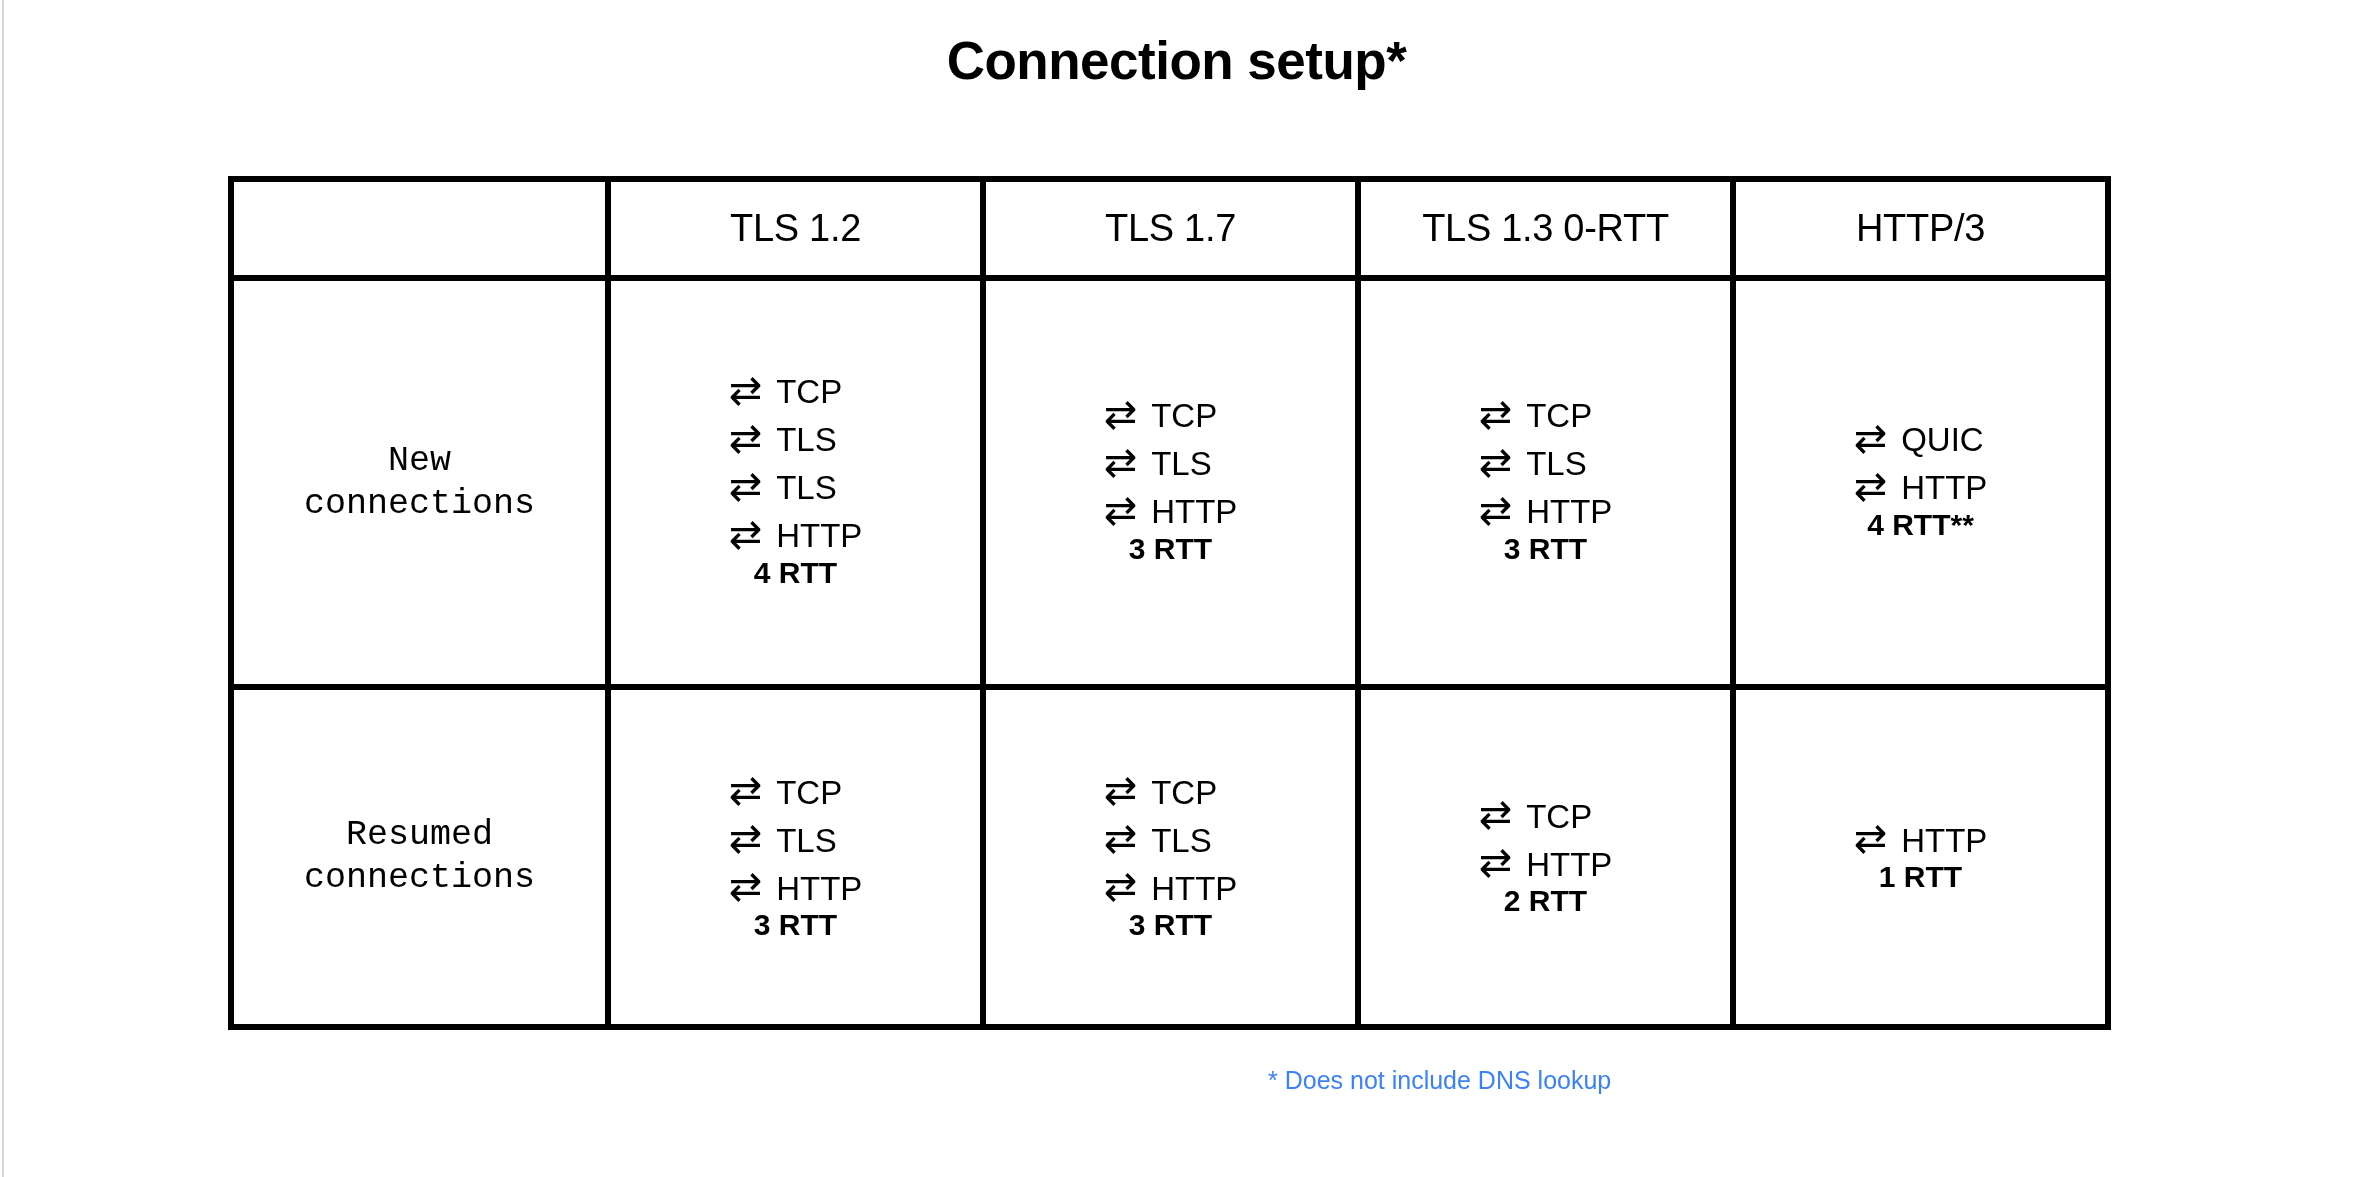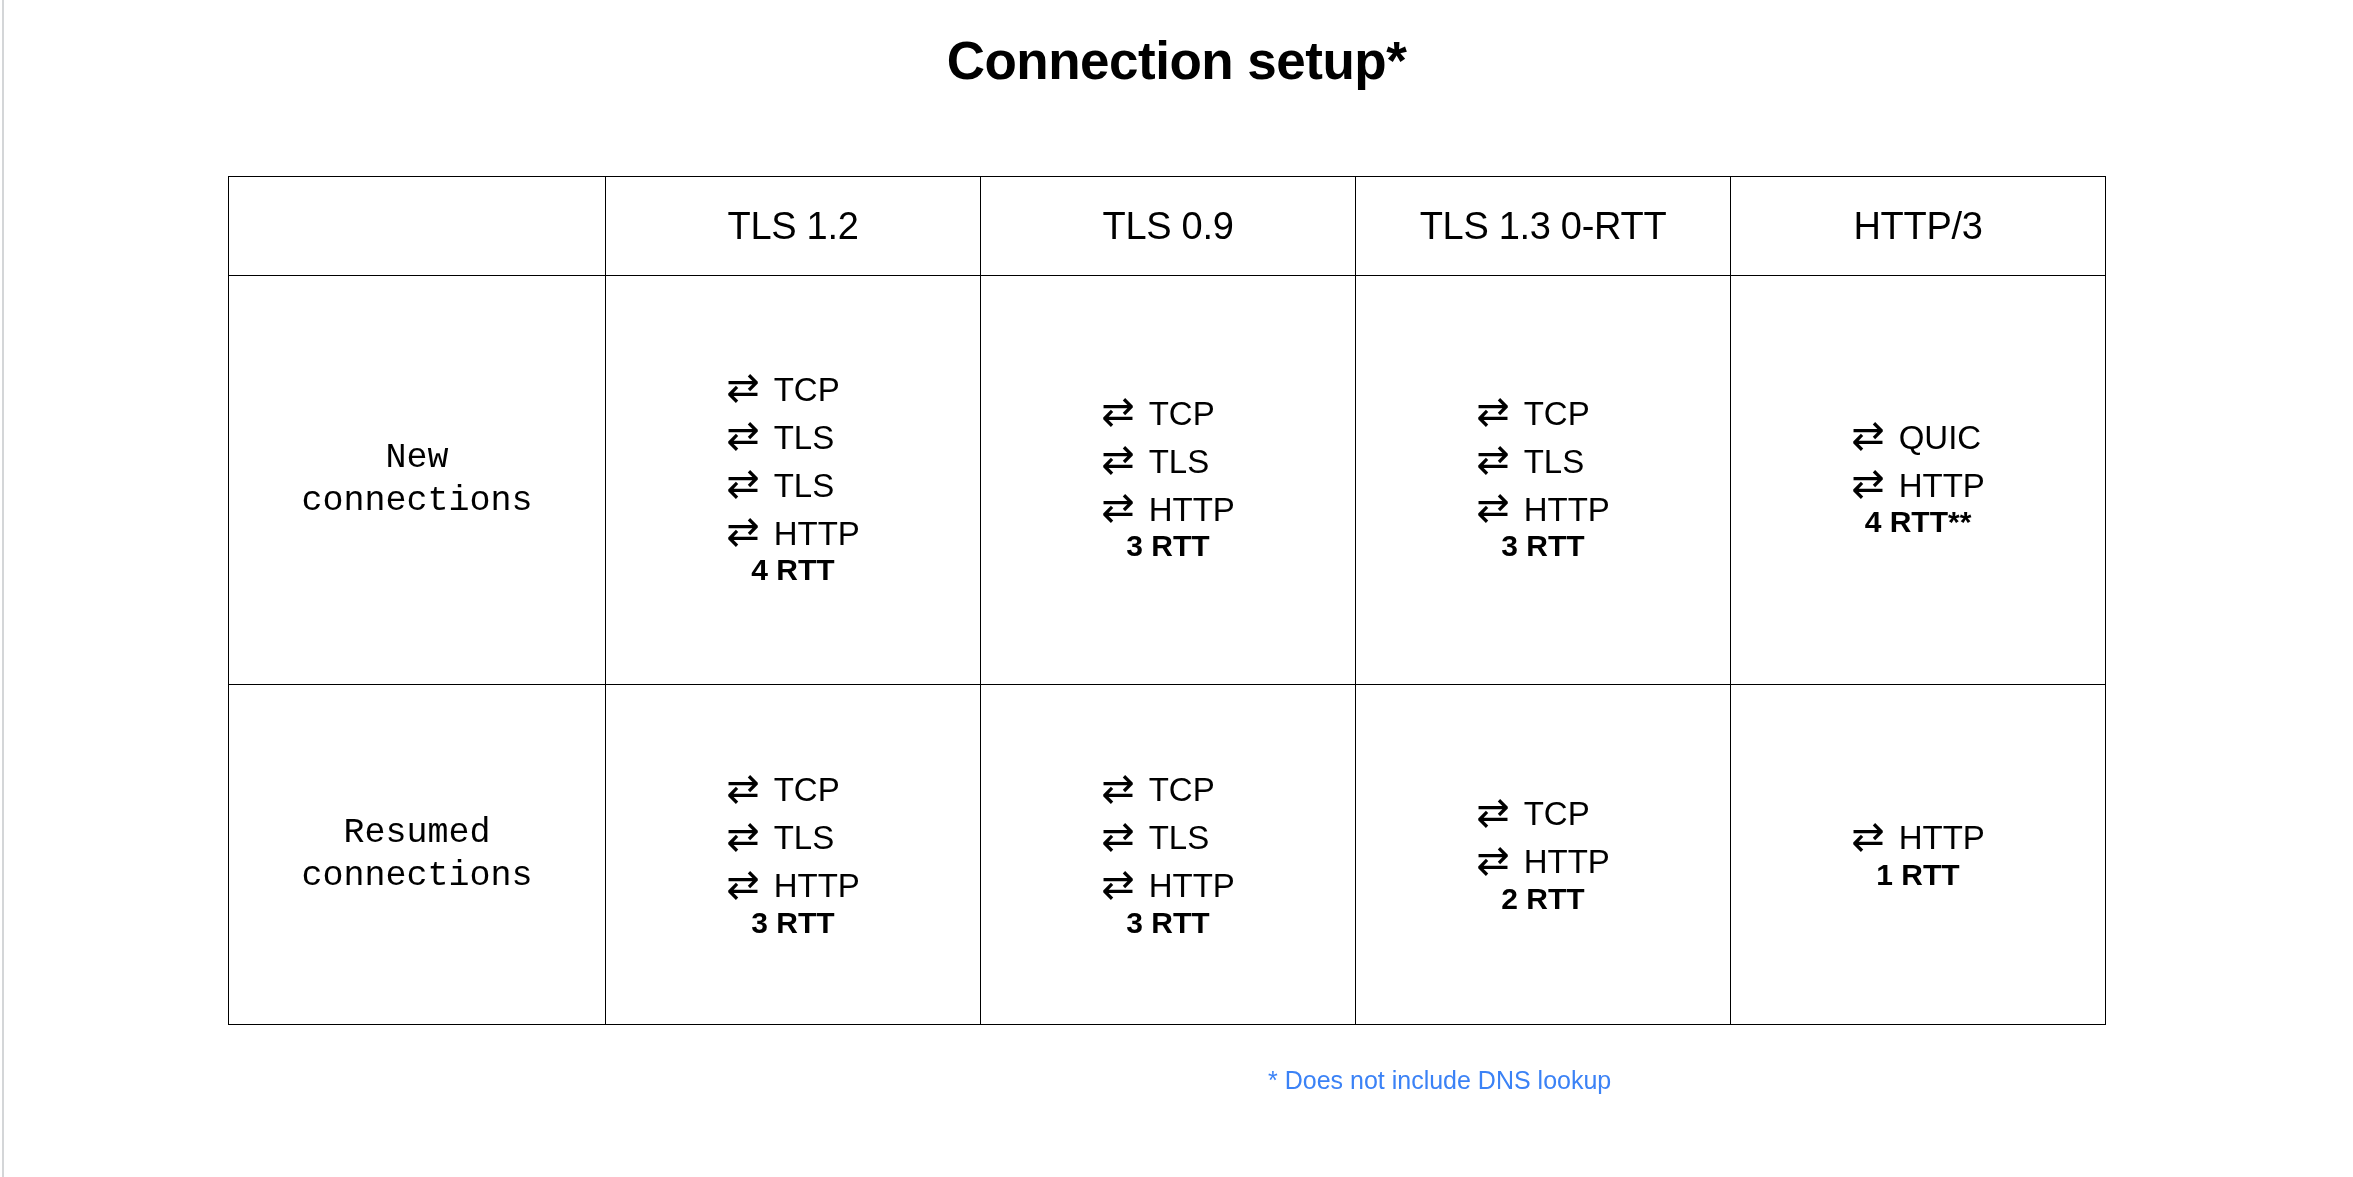--- a/index.html
+++ b/index.html
@@ -40,21 +40,21 @@
   
   .matrix {
     position: absolute;
     left: 228px;
     top: 176px;
     width: 1877px;
     border-collapse: collapse;
     table-layout: fixed;
   }
   .matrix td, .matrix th {
-    border: 1px solid #000000;
+    border: 6px solid #000000;
     padding: 0;
     vertical-align: middle;
     font-weight: normal;
   }
   .col-label { width: 377px; }
   .col-data  { width: 375px; }
 
   .hdr-row { height: 99px; }
   .hdr-cell {
     text-align: center;
@@ -141,21 +141,21 @@
     <col class="col-label">
     <col class="col-data">
     <col class="col-data">
     <col class="col-data">
     <col class="col-data">
   </colgroup>
   <thead>
     <tr class="hdr-row">
       <th class="hdr-blank"></th>
       <th class="hdr-cell">TLS 1.2</th>
-      <th class="hdr-cell">TLS 0.9</th>
+      <th class="hdr-cell">TLS 1.7</th>
       <th class="hdr-cell">TLS 1.3 0-RTT</th>
       <th class="hdr-cell">HTTP/3</th>
     </tr>
   </thead>
   <tbody>
 
     <tr class="row-new">
       <td class="rowlabel">
         <div>New</div>
         <div>connections</div>

